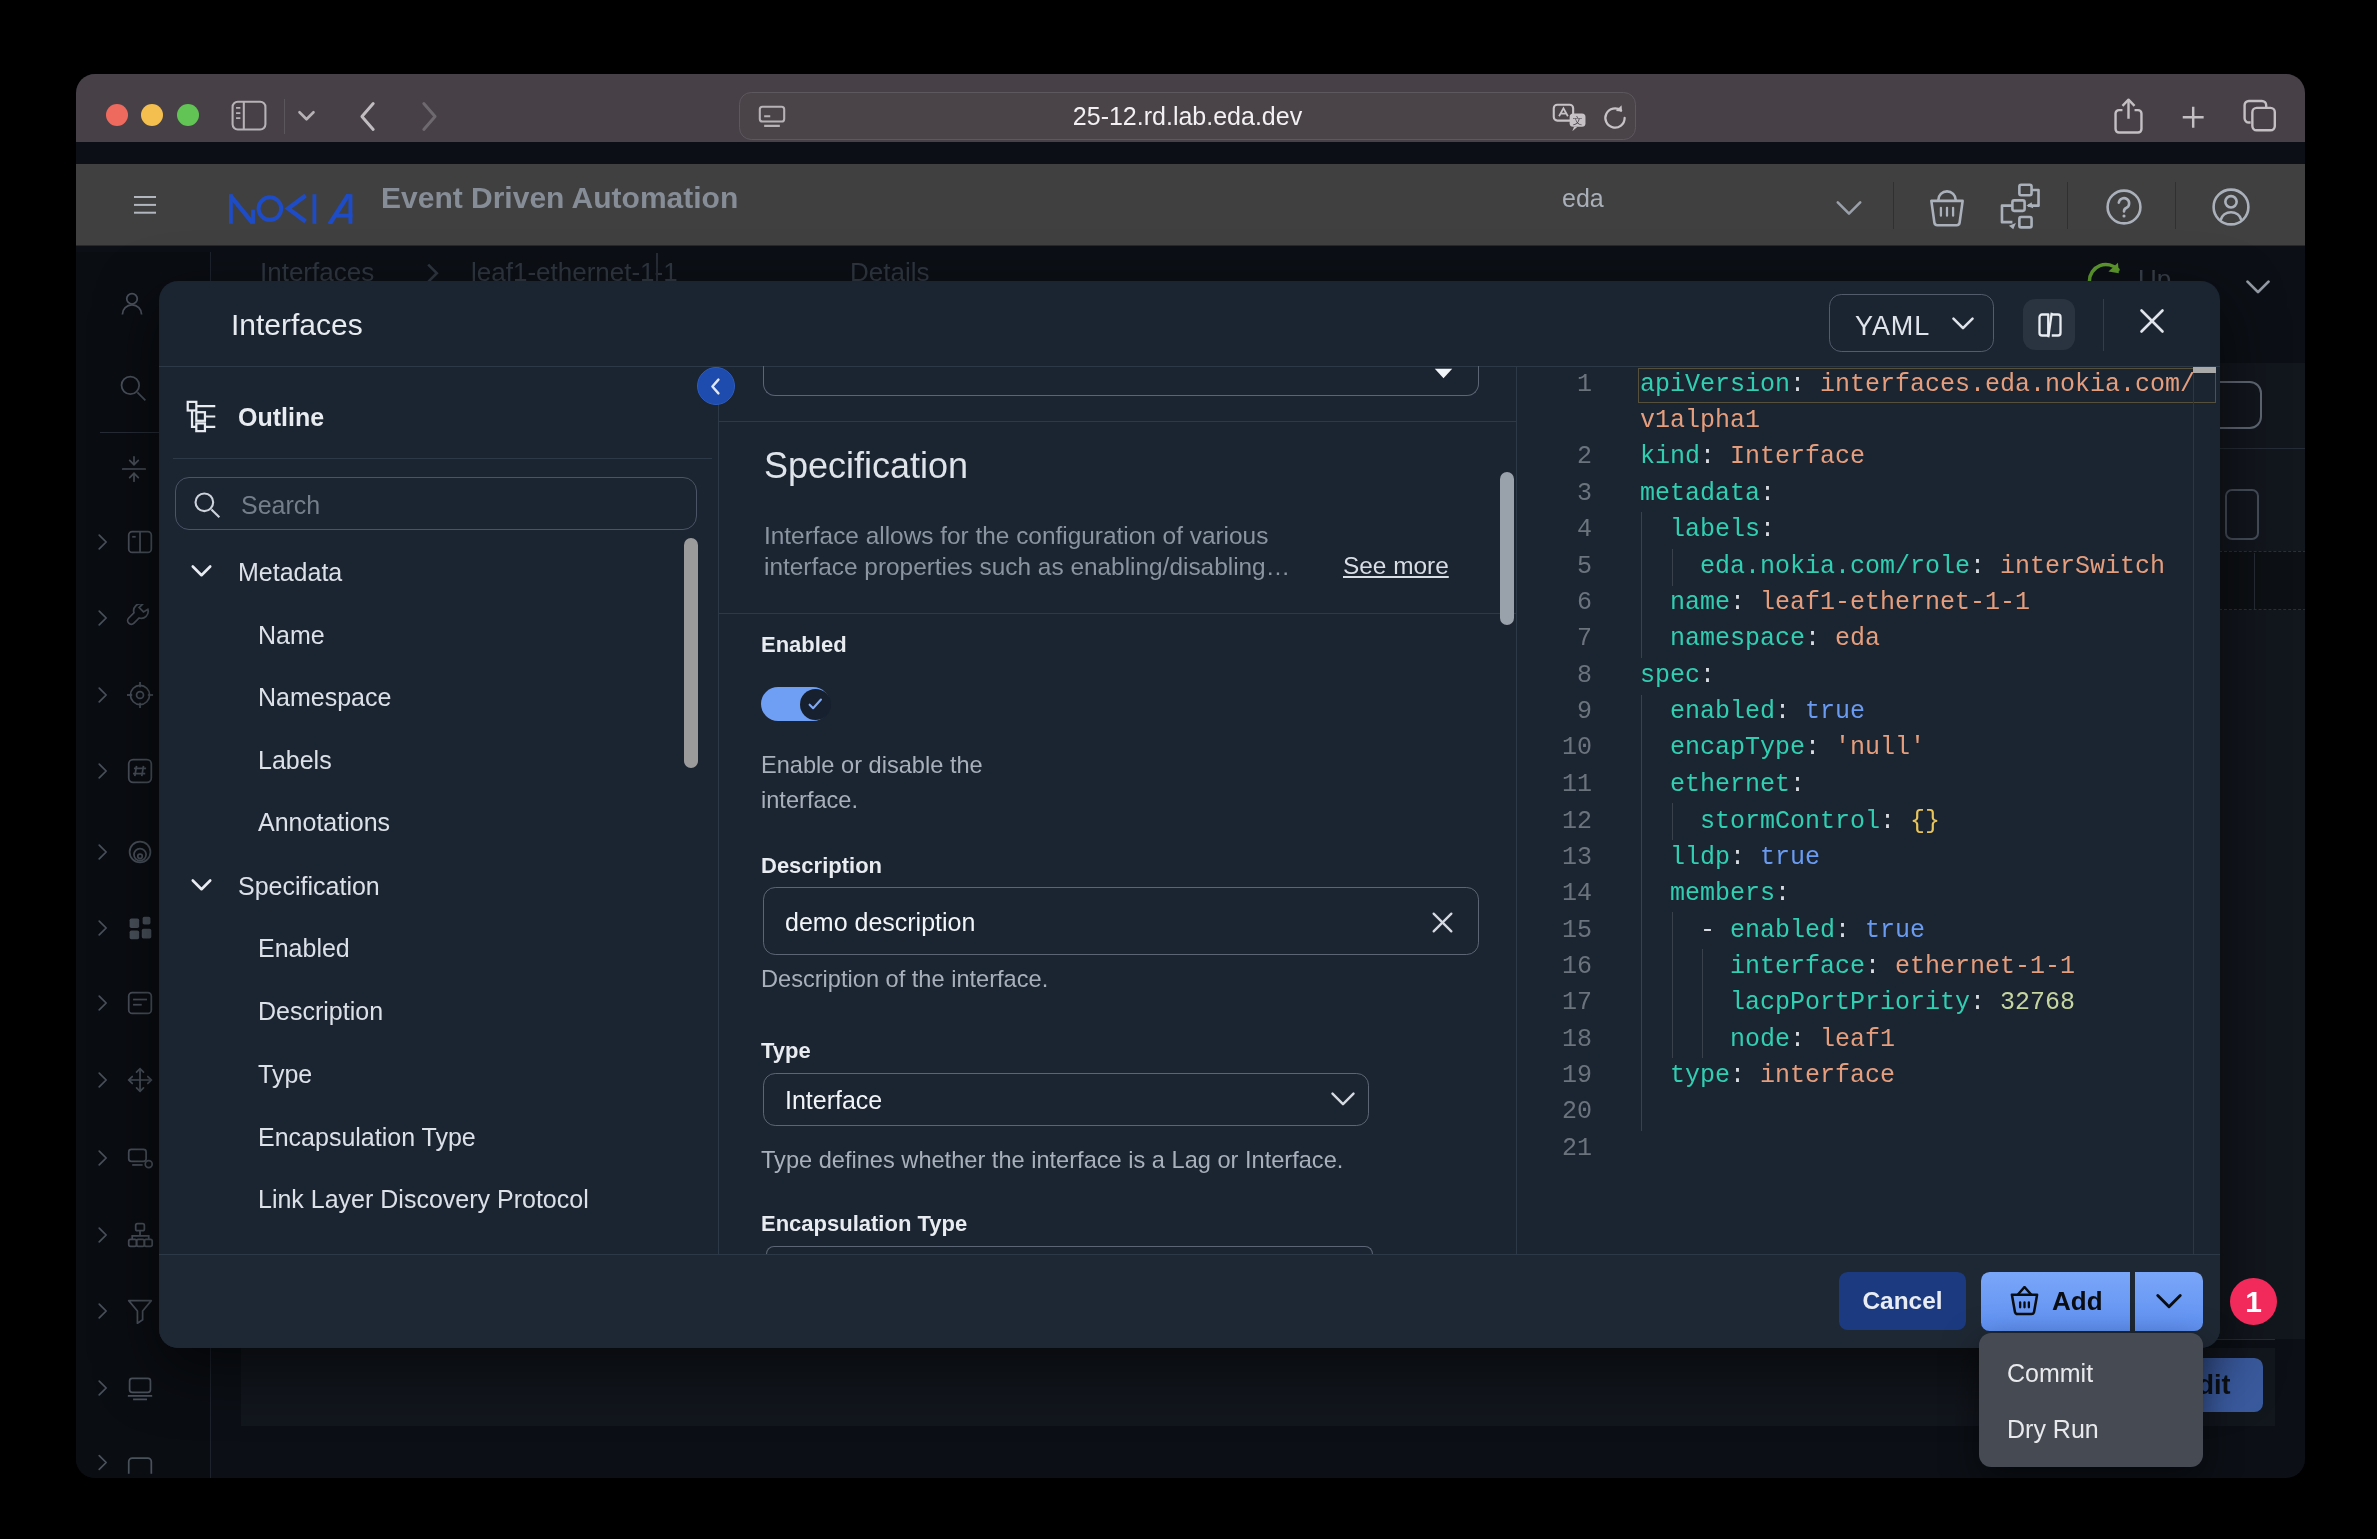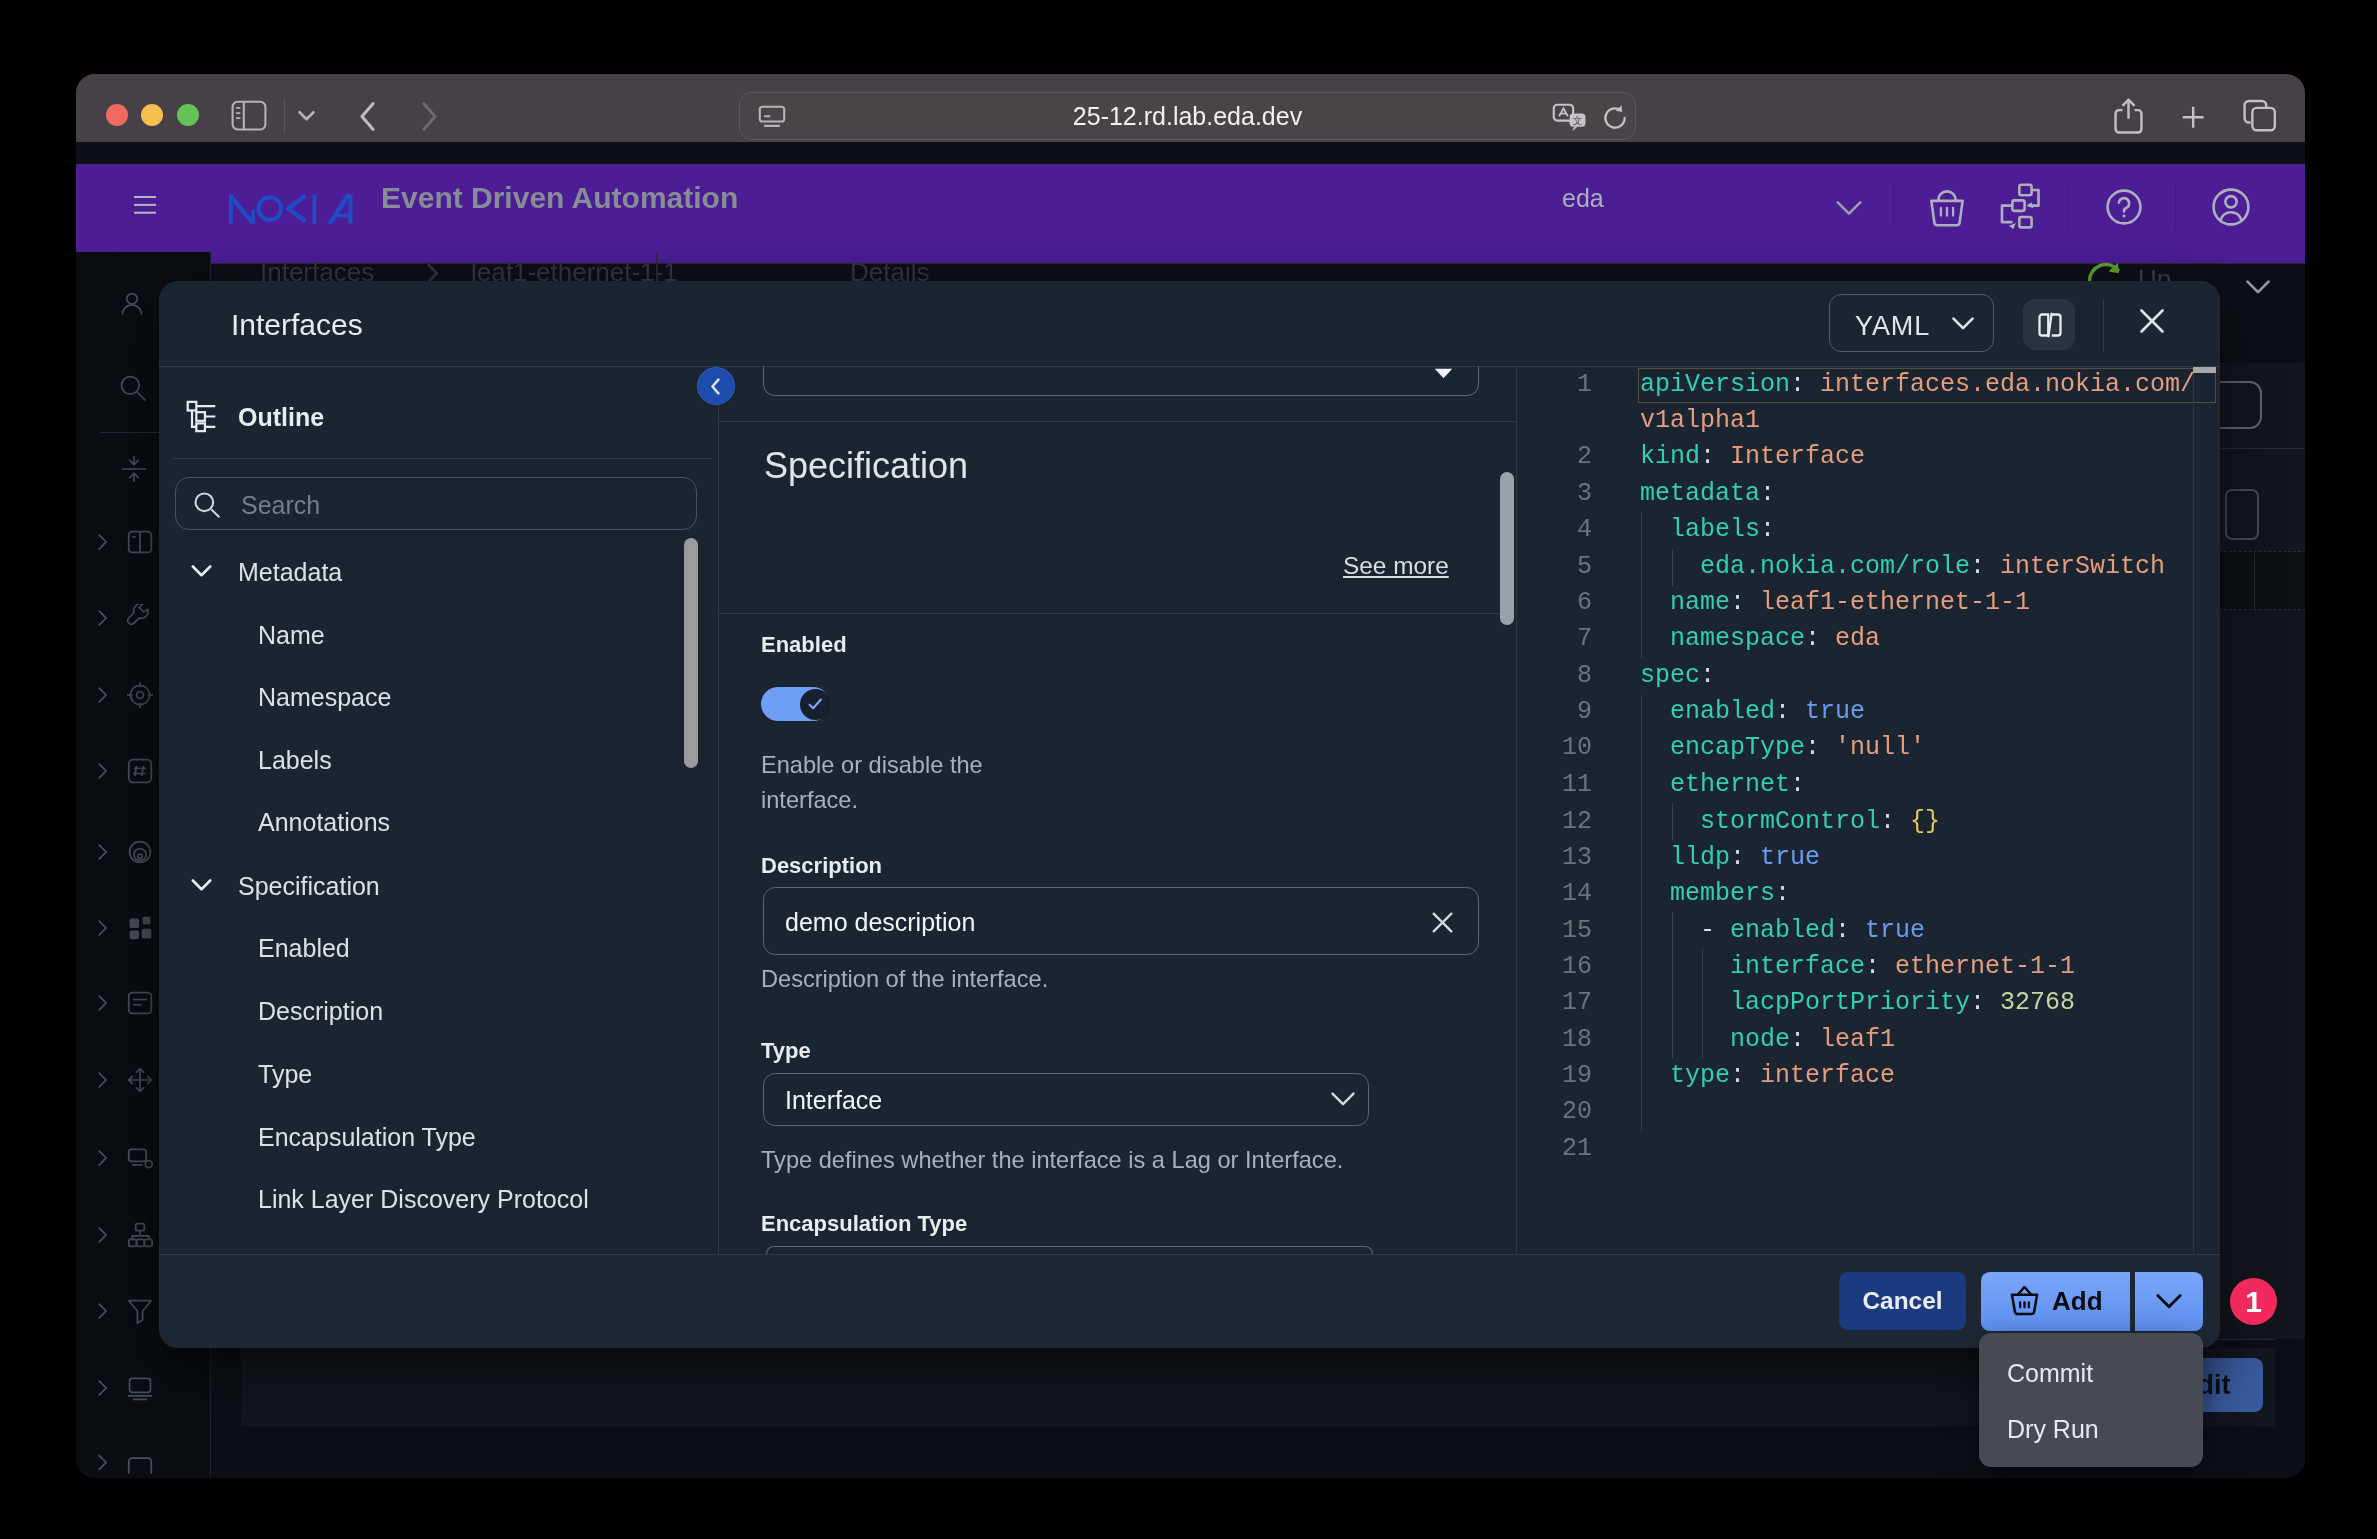--- a/index.html
+++ b/index.html
@@ -8,21 +8,21 @@
   .abs { position:absolute; }
   #win { position:absolute; left:76px; top:74px; width:2229px; height:1404px;
     border-radius:19px; background:#0c1016; overflow:hidden; }
   
   #chrome { position:absolute; left:0; top:0; width:100%; height:68px; background:#474147; }
   .tl { position:absolute; top:30px; width:22px; height:22px; border-radius:50%; }
   #urlbar { position:absolute; left:663px; top:18.3px; width:897px; height:48px;
     background:#4a4449; border:0.9px solid #5d585e; border-radius:12.2px; }
   .chromeicon { stroke:#b6b2b6; fill:none; stroke-width:2.4; }
   
-  #apphead { position:absolute; left:0; top:90px; width:100%; height:100px; background:#4c1d95;
+  #apphead { position:absolute; left:0; top:90px; width:100%; height:82px; background:#404040;
     border-bottom:0.9px solid #232932; }
   
   #rail { position:absolute; left:0; top:178px; width:135px; height:1226px; background:#0a0d12;
     border-right:0.9px solid #1d232c; }
   .railico { stroke:#49515b; fill:none; stroke-width:2; }
   
   #modal { position:absolute; left:83px; top:207px; width:2061px; height:1067px;
     background:#1b2431; border-radius:19px; box-shadow:0 21px 61px rgba(0,0,0,.6); }
   .divh { position:absolute; height:0.9px; background:#2e3947; }
   .divv { position:absolute; width:0.9px; background:#2e3947; }
@@ -347,20 +347,21 @@
       <div class="abs" style="left:99px; top:904px;">Link Layer Discovery Protocol</div>
     </div>
     <div class="abs" style="left:525px; top:257px; width:14px; height:230px; border-radius:7px; background:#9b9b9b;"></div>
 
     <div class="abs" style="left:604px; top:85px; width:716px; height:30px; border:1.3px solid #5b6574; border-top:none; border-radius:0 0 12.2px 12.2px;"></div>
     <svg class="abs" style="left:1274px; top:86px;" width="21" height="12.2" viewBox="0 0 24 14">
         <path d="M2 2 h20 l-10 11z" fill="#f2f5f8"></path>
       </svg>
     <div class="divh" style="left:560px; top:140px; width:797px;"></div>
     <div class="abs" style="left:605px; top:164px; font-size:36px; color:#dfe4ea;">Specification</div>
+    <div class="abs" style="left:605px; top:239px; font-size:24.4px; line-height:31px; color:#8b95a1;">Interface allows for the configuration of various<br>interface properties such as enabling/disabling…</div>
     <div class="abs" style="left:1184px; top:271px; font-size:24.4px; color:#d9dee5; text-decoration:underline;">See more</div>
     <div class="divh" style="left:560px; top:332px; width:797px;"></div>
     <div class="lbl" style="left:602px; top:353px;">Enabled</div>
     <div class="abs" style="left:602px; top:406px; width:69px; height:34px; border-radius:17.5px; background:#6f9ef5;"></div>
     <div class="abs" style="left:641px; top:408px; width:31px; height:31px; border-radius:50%; background:#16202e;"></div>
     <svg class="abs" style="left:648px; top:415px;" width="16.6" height="16.6" viewBox="0 0 19 19">
         <polyline points="3,10 7,14 16,4" fill="none" stroke="#7fa9f6" stroke-width="2.4" stroke-linecap="round" stroke-linejoin="round"></polyline>
       </svg>
     <div class="help" style="left:602px; top:467px; line-height:35px;">Enable or disable the<br>interface.</div>
     <div class="lbl" style="left:602px; top:574px;">Description</div>

